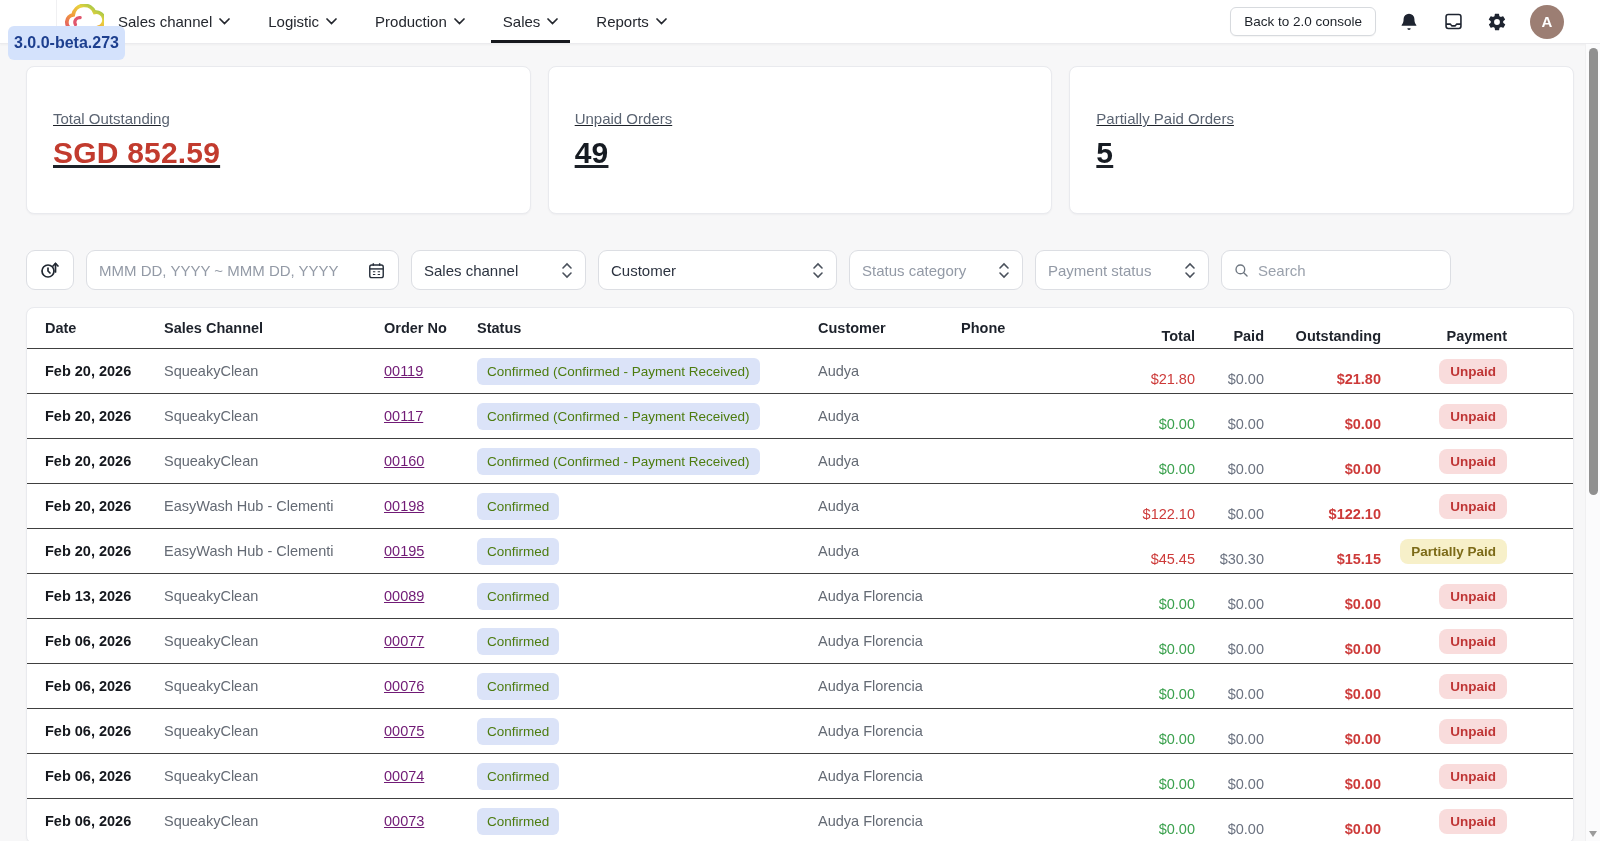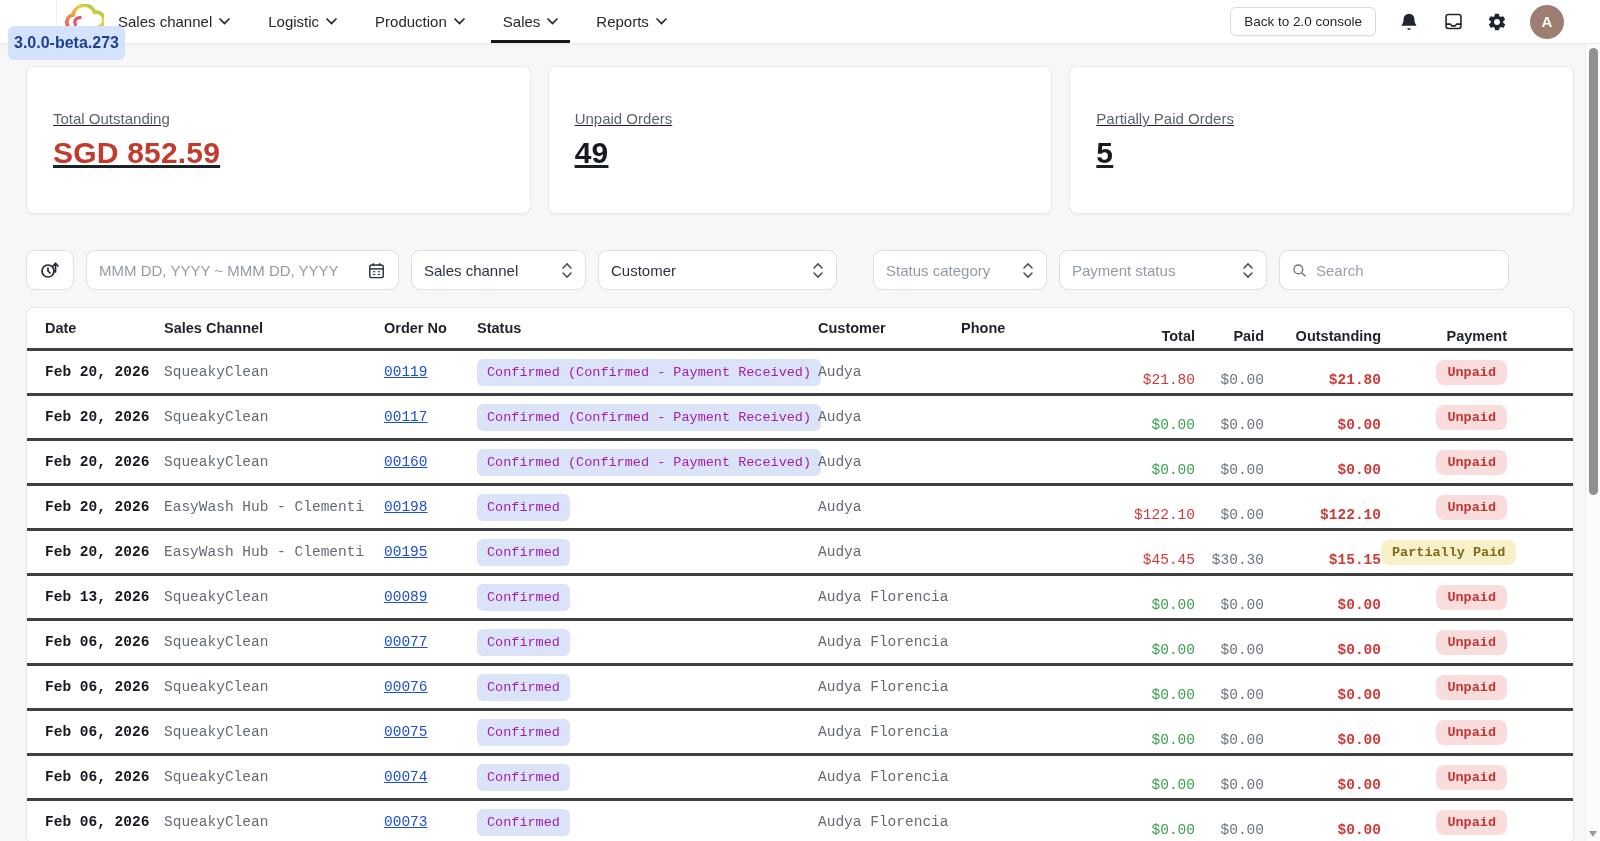--- a/index.html
+++ b/index.html
@@ -57,45 +57,45 @@
   .ctrl {
     background:#fff; border:1px solid #dcdee3; border-radius:9px; height:40px;
     display:flex; align-items:center; font-size:15px; color:#374151; cursor:pointer;justify-content:space-between;
   }
   .icon-btn { width:48px; justify-content:center; }
   .date-input { width:313px; padding:0 12px; justify-content:space-between; }
   .ph { color:#939aa6; }
   .val { color:#2c3340; }
   .select { padding:0 12px; justify-content:space-between; }
   .sel-channel { width:175px; } .sel-customer { width:239px; }
-  .sel-statuscat { width:174px;margin-left:24px; } .sel-payment { width:208px; }
+  .sel-statuscat { width:174px; } .sel-payment { width:174px; }
   .search-box { width:230px; padding:0 12px; gap:9px; cursor:text; }
   .search-box input {
     border:none; outline:none; font-size:15px; width:100%; color:#2c3340;
     font-family:inherit; background:transparent;
   }
   .search-box input::placeholder { color:#9aa1ac; }
 
   
   .table-card {
     margin:17px 26px 0 26px; background:#fff; border:1px solid #e9eaee; border-radius:8px;
     box-shadow:0 1px 2px rgba(16,24,40,.04); overflow:hidden;
   }
   .trow {
     display:grid; align-items:center; padding:0 19px 0 18px;
     grid-template-columns:119px 220px 93px 341px 143px 120px 114px 69px 117px 126px;
   }
   .thead { height:40px; font-weight:700; font-size:14.5px; color:#1d222b; }
-  .tbody .trow { height:45px; border-top:3px solid #404040; font-size:14.5px;font-family:Liberation Mono, monospace; }
+  .tbody .trow { height:45px; border-top:1px solid #404040; font-size:14.5px; }
   .right { text-align:right; justify-self:stretch;margin-top:16px; }
   .c-date { font-weight:600; color:#15181e; }
   .c-channel { color:#646a74; }
-  .order-link { color:#1d4ed8; text-decoration:underline; cursor:pointer; }
+  .order-link { color:#701a75; text-decoration:underline; cursor:pointer; }
   .badge-status {
-    display:inline-block; background:#dbe3f8; color:#a21caf; font-size:13.5px;
+    display:inline-block; background:#dbe3f8; color:#4d7c0f; font-size:13.5px;
     padding:6px 10px; border-radius:6px; white-space:nowrap;
   }
   .c-customer { color:#646a74; }
   .money-red { color:#cd3a39; }
   .money-green { color:#3ba14e; }
   .money-gray { color:#6b7280; }
   .c-out { font-weight:700; }
   .pay-badge {
     display:inline-block; font-size:13.5px; font-weight:600; padding:5px 11px;
     border-radius:8px; white-space:nowrap;

